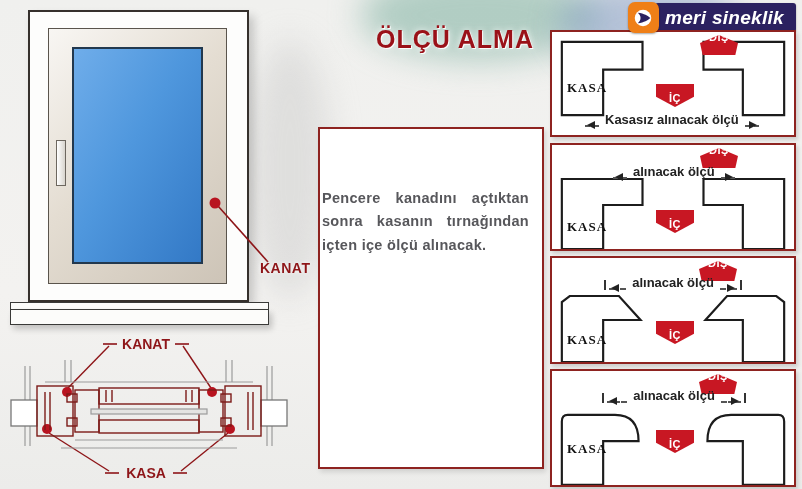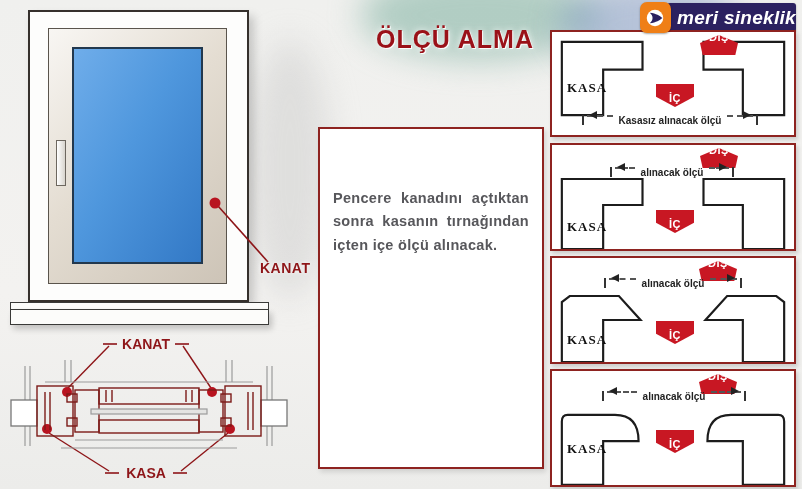--- a/index.html
+++ b/index.html
@@ -61,30 +61,30 @@
   }
 
   
   .logo { position:absolute; right:6px; top:2px; display:flex; align-items:center; }
   .logo-icon {
     width:31px; height:31px; border-radius:7px; background:#ef7f17;
     display:flex; align-items:center; justify-content:center;
     box-shadow:0 1px 2px rgba(0,0,0,.35); z-index:2;
   }
   .logo-bar {
-    height:29px; margin-left:-4px; padding:0 0 0 10px; border-radius:3px;
+    height:29px; margin-left:-4px; padding:0 12px 0 10px; border-radius:3px;
     background:#2b2160; color:#fff; display:flex; align-items:center;
     font-style:italic; font-weight:bold; font-size:19px; letter-spacing:.3px;
     box-shadow:0 1px 2px rgba(0,0,0,.35);
   }
 
   
   .textbox {
     position:absolute; left:318px; top:127px; width:226px; height:342px;
-    background:#fff; border:2px solid #8e2320; padding:58px 13px 0 13px;
+    background:#fff; border:2px solid #8e2320; padding:58px 13px 0 2px;
     box-shadow:2px 3px 5px rgba(0,0,0,.12);
   }
   .textbox p {
     color:#57575b; font-size:14.5px; line-height:1.62; font-weight:600;
     letter-spacing:.3px; text-align:justify; margin-bottom:20px;
   }
 
   
   .panel {
     position:absolute; left:550px; width:246px; background:#fff;
@@ -97,22 +97,22 @@
   }
   .badge.dis { height:20px; align-items:flex-end; padding-bottom:12px;
     clip-path:polygon(50% 0, 100% 40%, 93% 100%, 7% 100%, 0 40%); }
   .badge.ic  { height:23px; align-items:flex-start; padding-top:8px;
     clip-path:polygon(0 0, 100% 0, 100% 55%, 50% 100%, 0 55%); }
   .kasa-tag {
     position:absolute; font-family:"Liberation Serif", serif; font-weight:bold;
     font-size:13px; letter-spacing:1px; color:#111;
   }
   .measure {
-    position:absolute; display:flex; align-items:flex-start; height:12px;
-    font-weight:bold; font-size:10px; color:#222; white-space:nowrap;
+    position:absolute; display:flex; align-items:flex-end; height:12px;
+    font-weight:bold; font-size:13px; color:#222; white-space:nowrap;
   }
   .measure .tick { width:2px; height:10px; background:#333; }
   .measure .mline { flex:1; min-width:14px; border-top:2px dashed #555; position:relative; margin:0 3px; }
   .measure .mline.la::before {
     content:""; position:absolute; left:-2px; top:-6px; width:0; height:0;
     border:4px solid transparent; border-right:8px solid #222;
   }
   .measure .mline.ra::after {
     content:""; position:absolute; right:-2px; top:-6px; width:0; height:0;
     border:4px solid transparent; border-left:8px solid #222;

